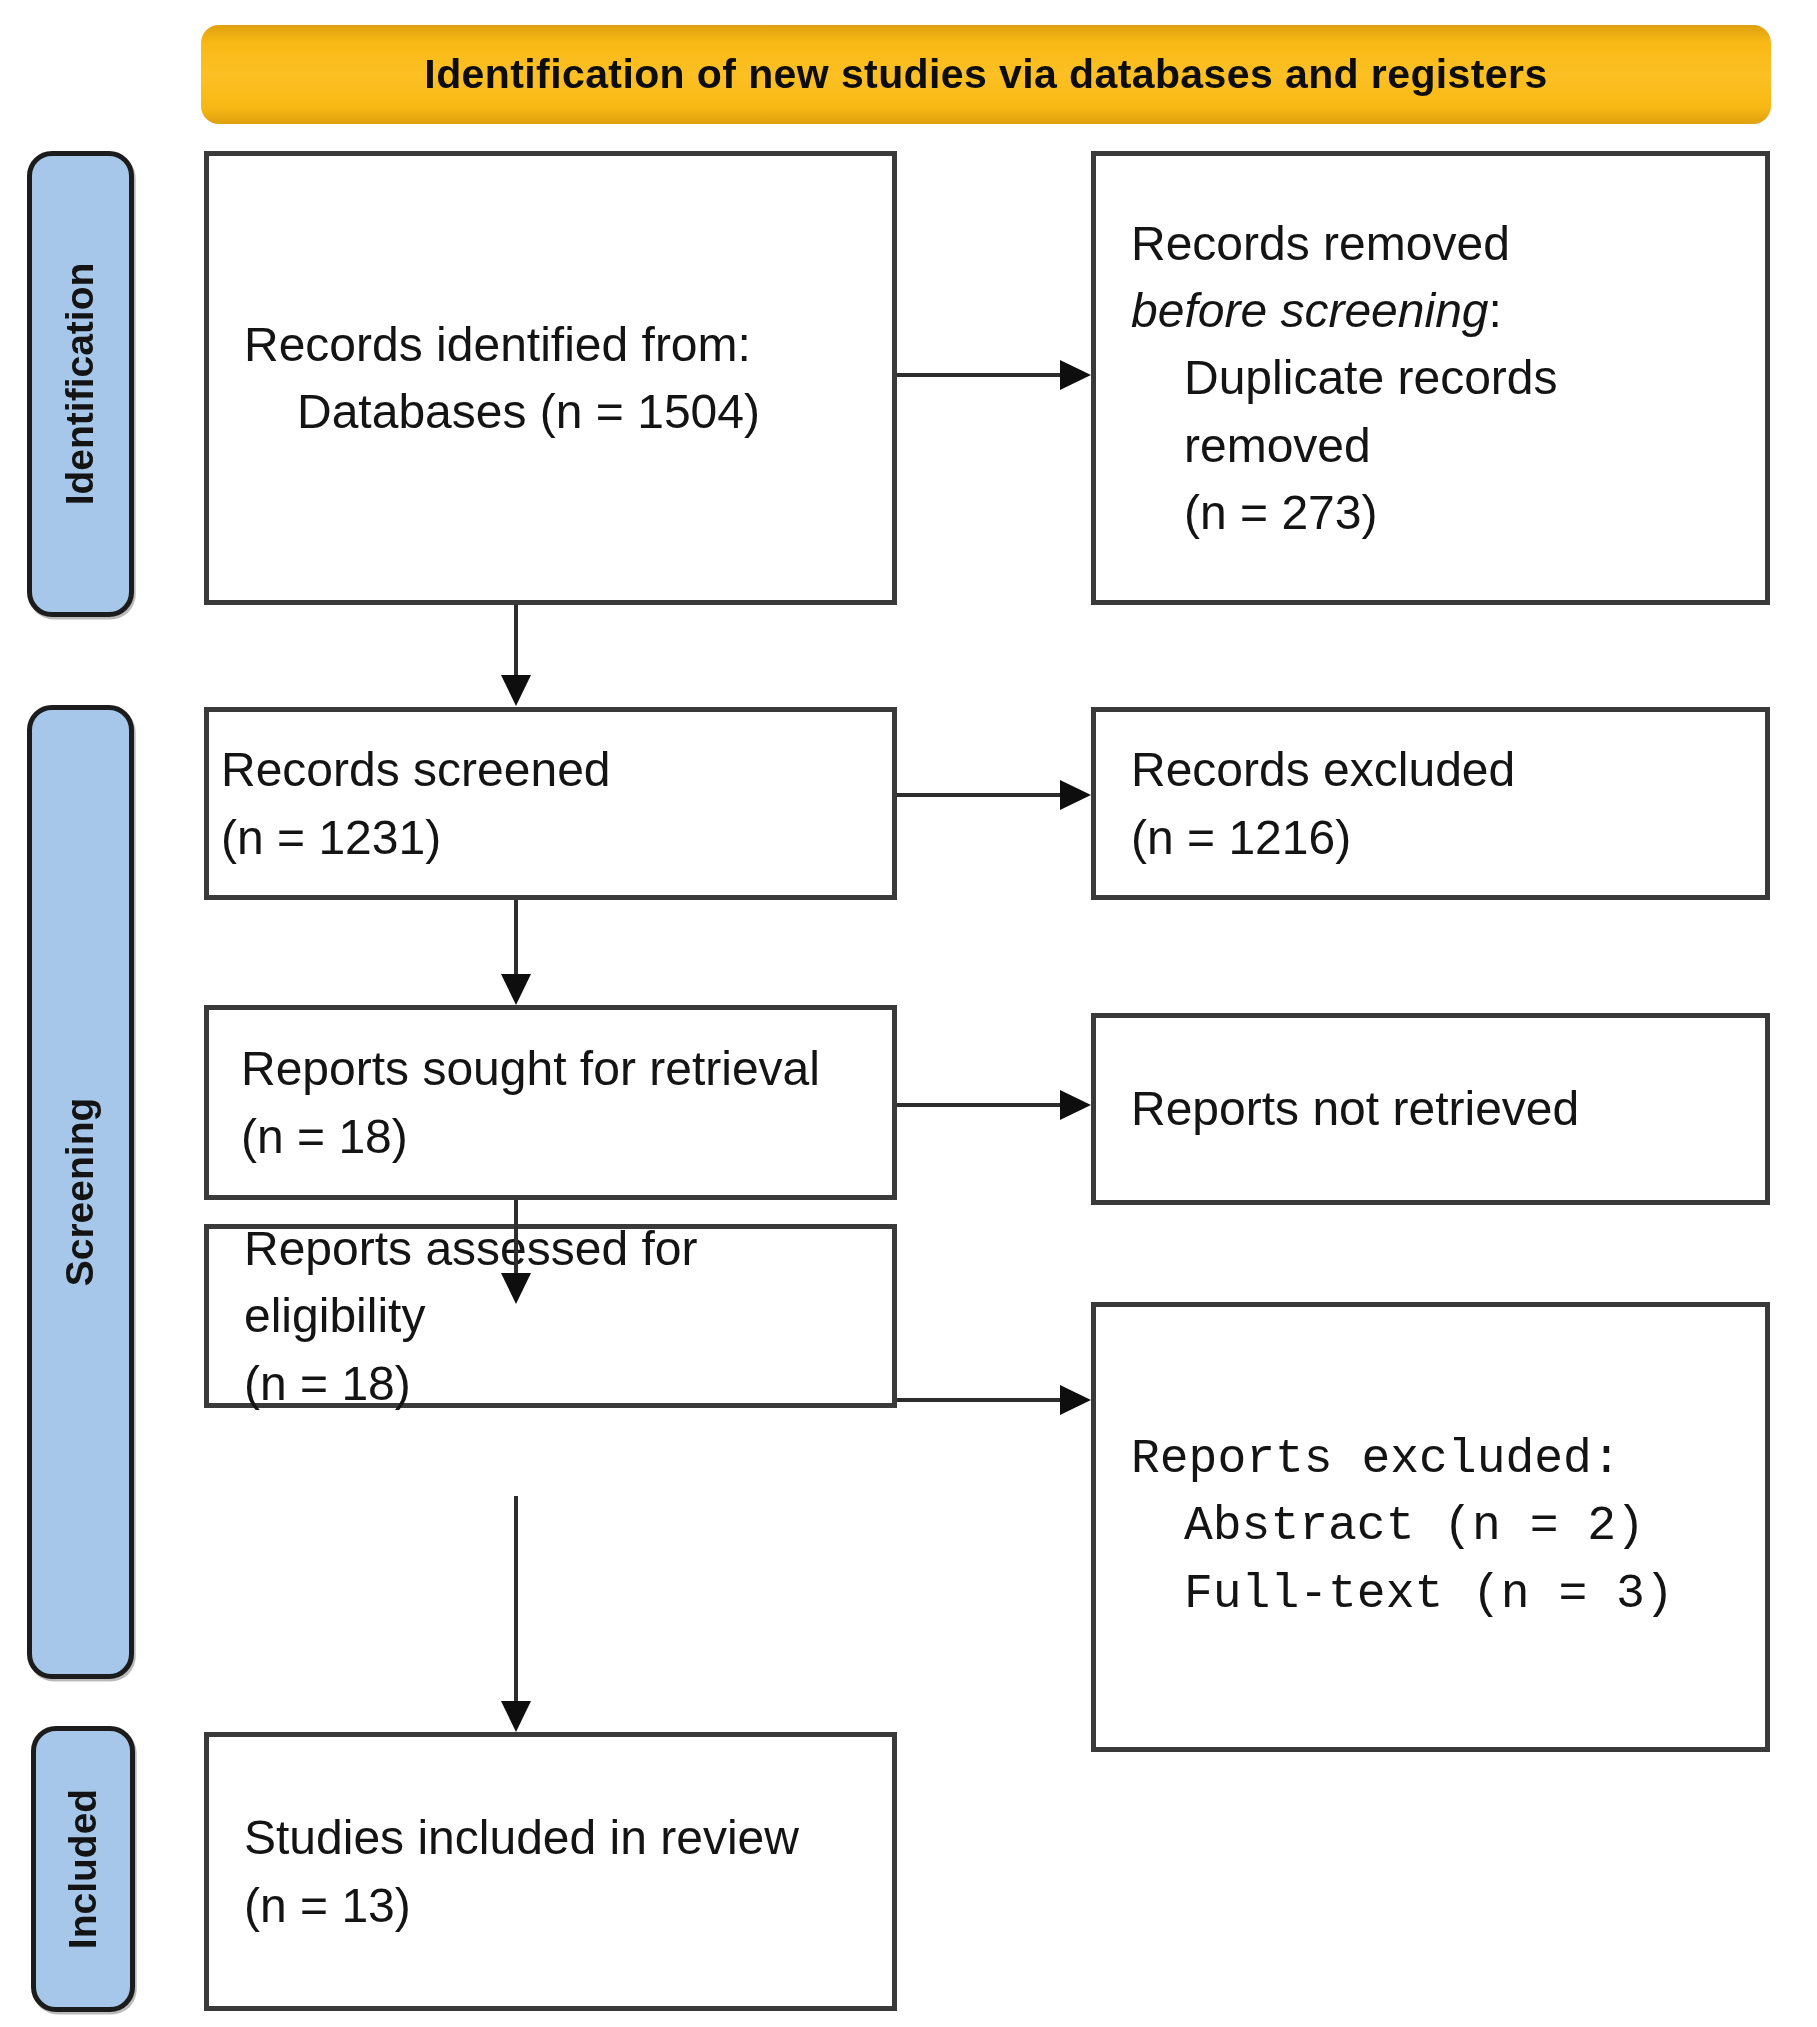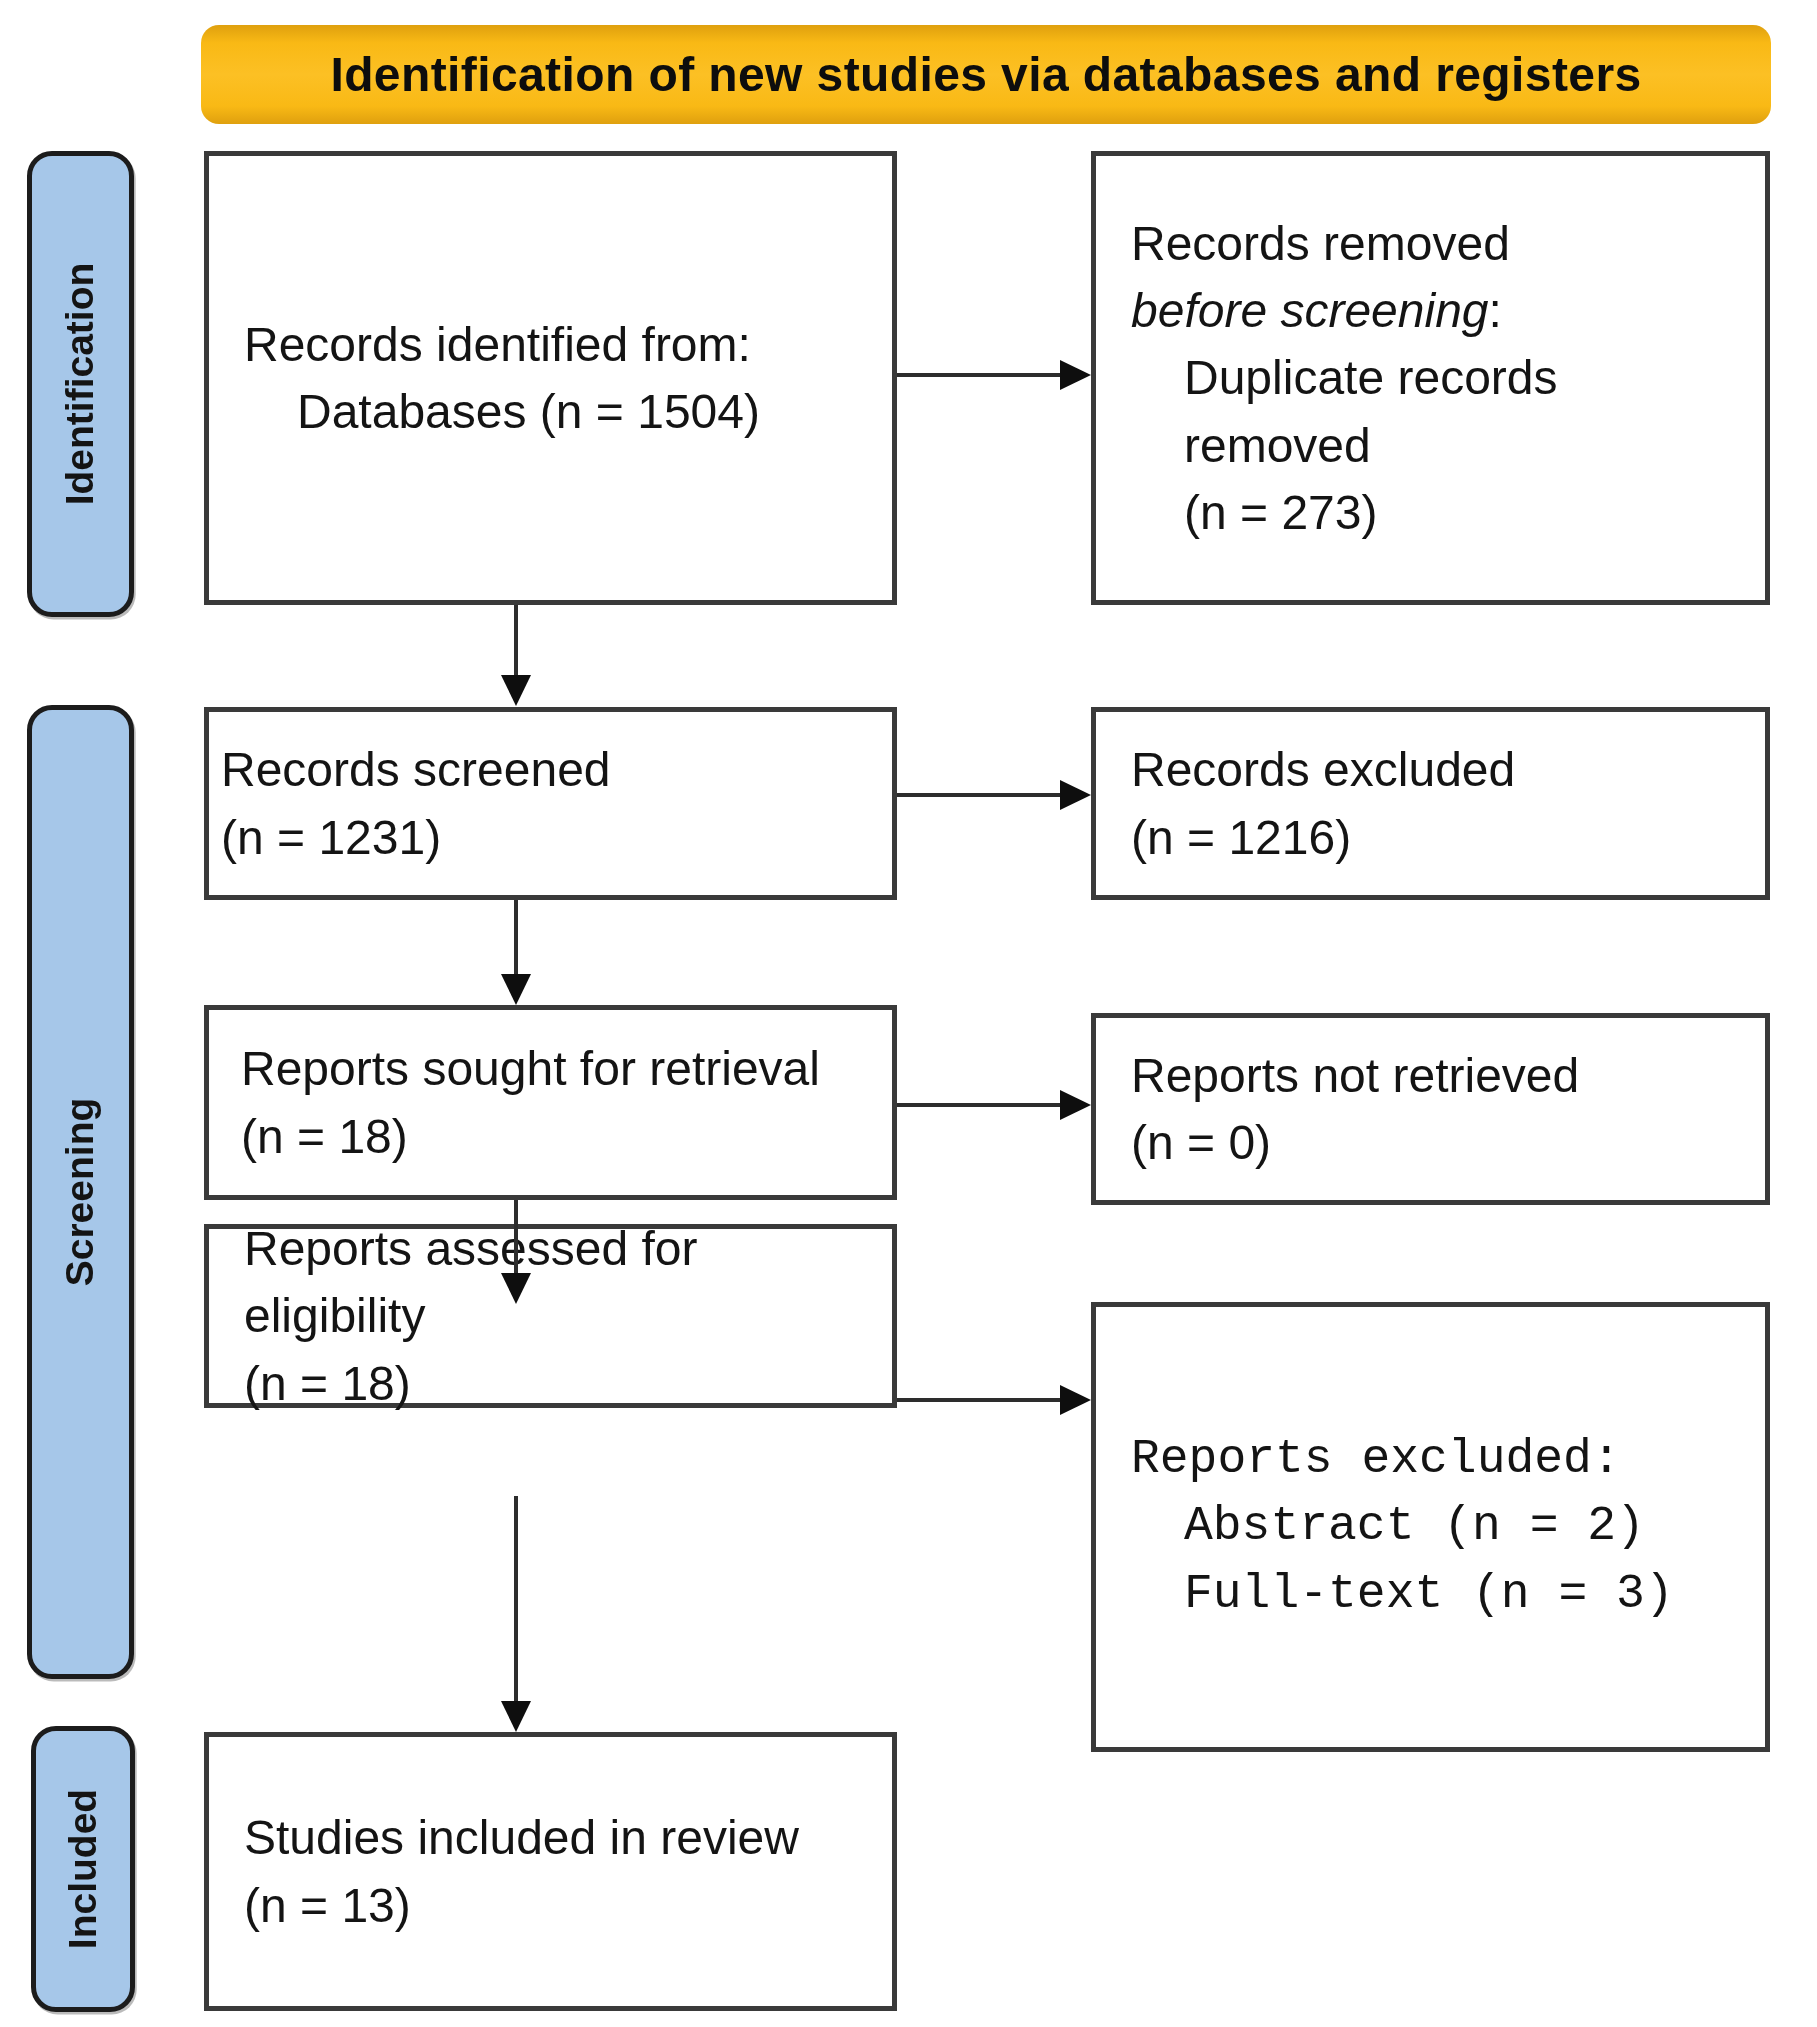--- a/index.html
+++ b/index.html
@@ -16,21 +16,21 @@
   .banner {
     position: absolute;
     left: 201px; top: 25px;
     width: 1570px; height: 99px;
     background: linear-gradient(180deg, #dfa00e 0%, #f9b915 18%, #fcc024 50%, #f9b915 82%, #dfa00e 100%);
     border-radius: 18px;
     display: flex; align-items: center; justify-content: center;
   }
   .banner-title {
     font-weight: bold;
-    font-size: 48px;
+    font-size: 41px;
     letter-spacing: 0.4px;
     color: #0d0d0d;
     text-align: center;
   }
 
   
   .stage {
     position: absolute;
     background: #a6c7e9;
     border: 5px solid #1c1c1c;
@@ -162,21 +162,20 @@
 
   <div class="fbox" id="box-sought">
     <div class="txt">
       <div>Reports sought for retrieval</div>
       <div>(n = 18)</div>
     </div>
   </div>
   <div class="fbox" id="box-not-retrieved">
     <div class="txt">
       <div>Reports not retrieved</div>
-      <div>(n = 0)</div>
     </div>
   </div>
 
   <div class="fbox" id="box-assessed">
     <div class="txt">
       <div>Reports assessed for eligibility</div>
       <div>(n = 18)</div>
     </div>
   </div>
   <div class="fbox" id="box-reports-excluded">

